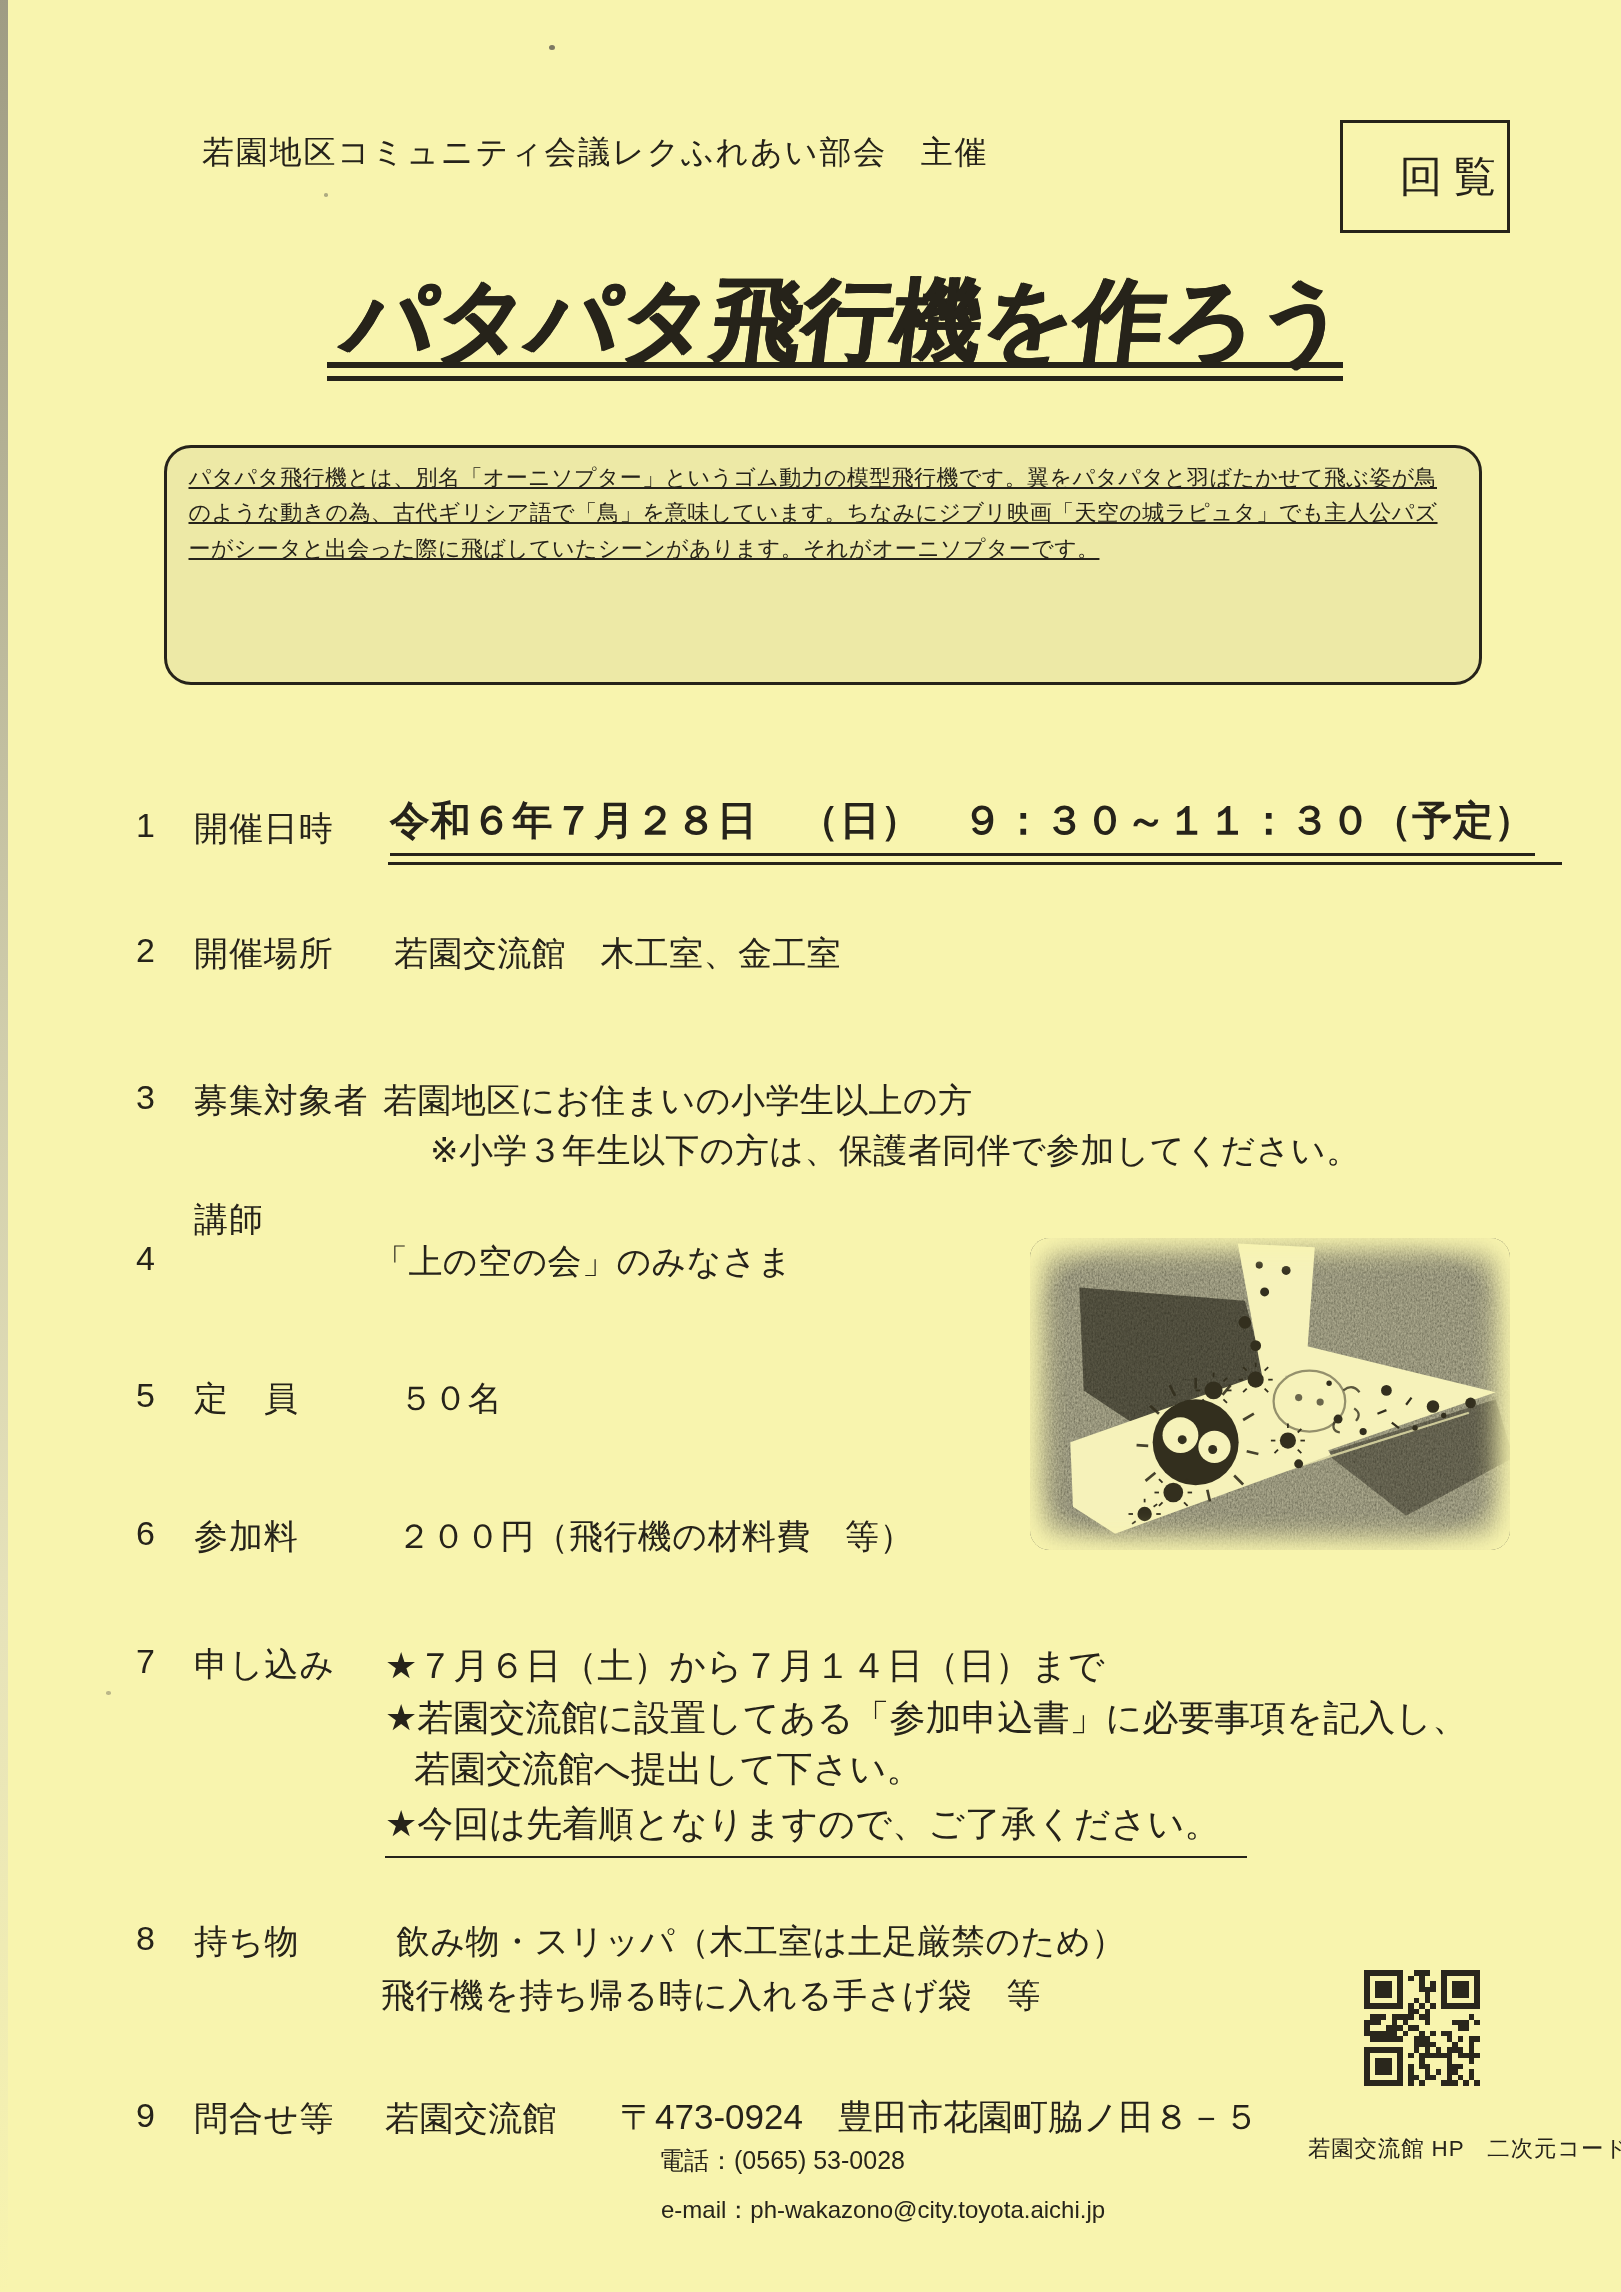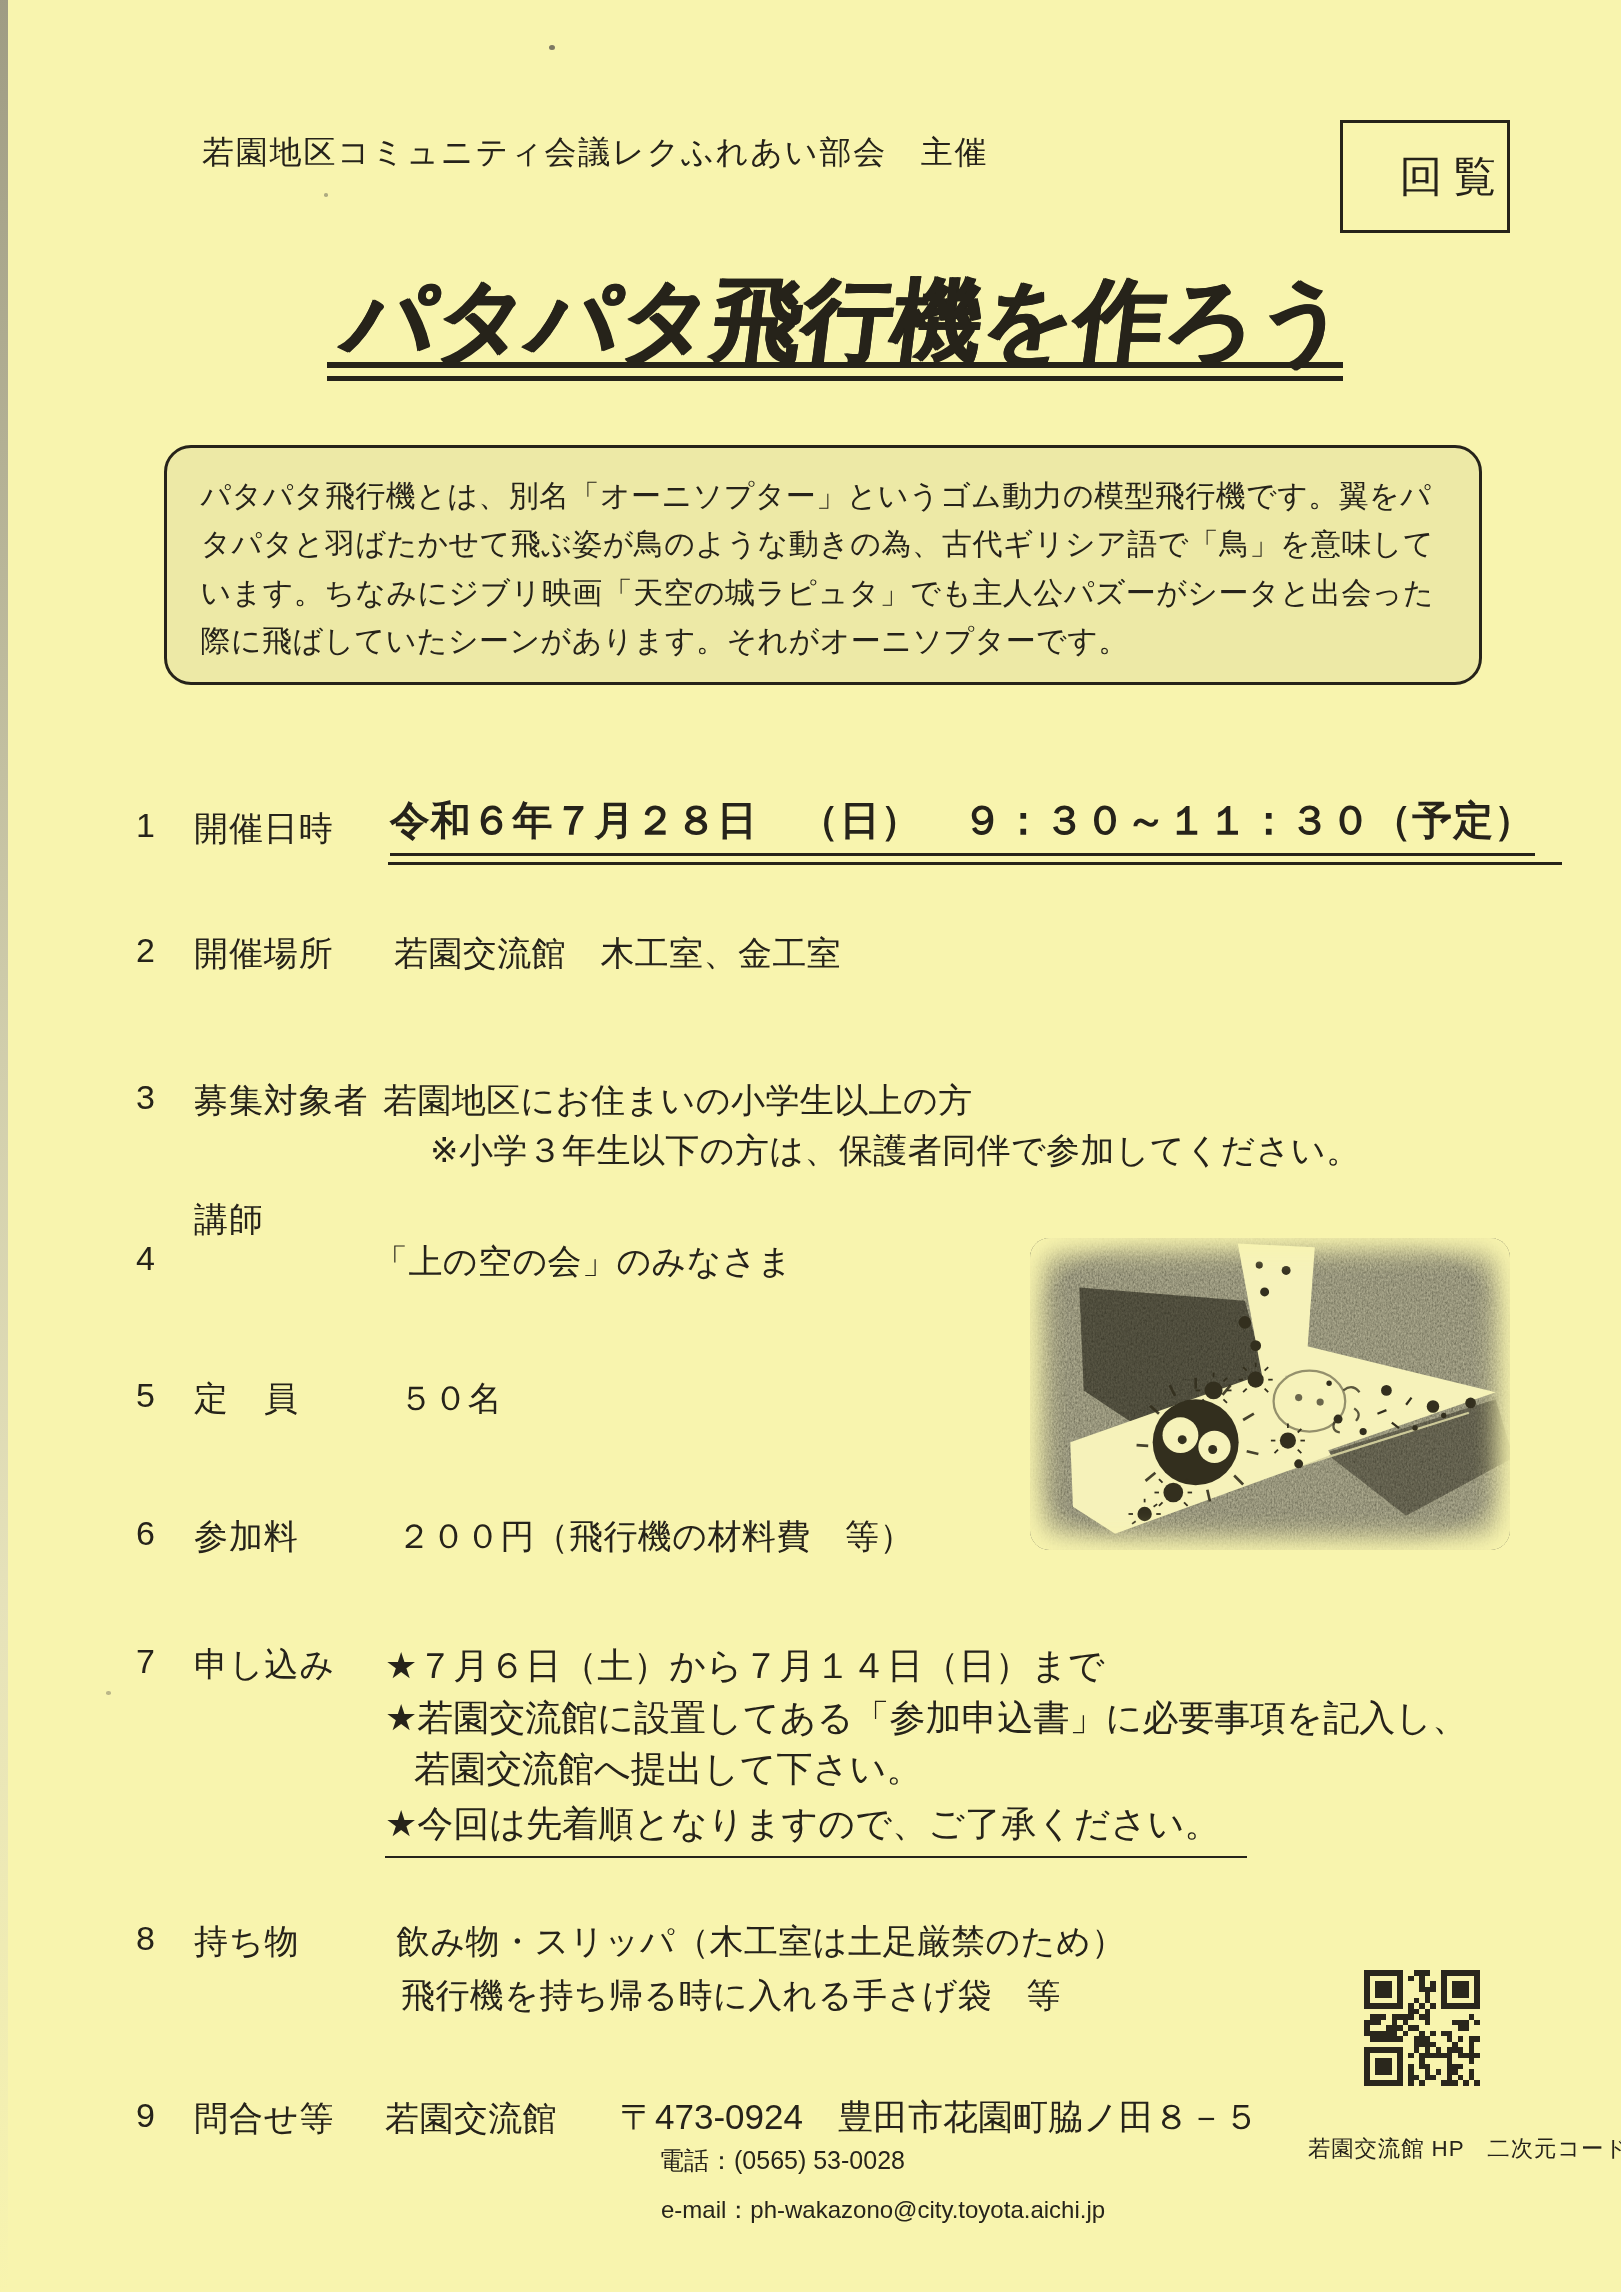--- a/index.html
+++ b/index.html
@@ -36,21 +36,21 @@
   }
   .tl{position:absolute;left:327px;width:1016px;background:var(--ink);}
   .tl1{top:362px;height:6.3px;}
   .tl2{top:376px;height:5.4px;}
   
   .intro{
     position:absolute;left:164px;top:445px;width:1318px;height:240px;
     border:3.6px solid var(--ink);border-radius:27px;box-sizing:border-box;
     padding:11.6px 21.5px;background:rgba(105,100,66,0.07);
   }
-  .intro p{margin:12px;font-size:30px;line-height:1.62;letter-spacing:0.4px;}
+  .intro p{margin:0;font-size:22px;line-height:1.62;letter-spacing:0.4px;text-decoration:underline;}
   
   .u2{display:inline-block;border-bottom:3.6px solid var(--ink);padding:0 27px 6.3px 1.8px;text-align:right;}
   .u2 .in{display:inline-block;border-bottom:3.6px solid var(--ink);padding-bottom:4.5px;}
   .u1{display:inline-block;border-bottom:2.7px solid var(--ink);padding:0 27px 7.2px 0;}
   .big{font-size:40px;font-weight:600;letter-spacing:0.9px;}
   
   .photo{
     position:absolute;left:1030px;top:1238px;width:480px;height:312px;
     border-radius:19.7px;overflow:hidden;
   }
@@ -128,21 +128,21 @@
 <div class="t sm" style="left:385px;top:1642px">★７月６日（土）から７月１４日（日）まで</div>
 <div class="t sm" style="left:385px;top:1694px">★若園交流館に設置してある「参加申込書」に必要事項を記入し、</div>
 <div class="t sm" style="left:414px;top:1745px">若園交流館へ提出して下さい。</div>
 <div class="t sm" style="left:385px;top:1800px">
   <span class="u1">★今回は先着順となりますので、ご了承ください。</span>
 </div>
 
 <div class="t no" style="left:136px;top:1919px">8</div>
 <div class="t lbl" style="left:194px;top:1919px">持ち物</div>
 <div class="t ct" style="left:396px;top:1919px">飲み物・スリッパ（木工室は土足厳禁のため）</div>
-<div class="t ct" style="left:401px;top:1973px">飛行機を持ち帰る時に入れる手さげ袋　等</div>
+<div class="t ct" style="left:381px;top:1973px">飛行機を持ち帰る時に入れる手さげ袋　等</div>
 
 <div class="t no" style="left:136px;top:2096px">9</div>
 <div class="t lbl" style="left:194px;top:2096px">問合せ等</div>
 <div class="t ct" style="left:385px;top:2096px">若園交流館</div>
 <div class="t" style="left:620px;top:2094px;font-size:35px">〒473-0924　豊田市花園町脇ノ田８－５</div>
 <div class="t" style="left:659px;top:2144px;font-size:25px">電話：(0565) 53-0028</div>
 <div class="t" style="left:661px;top:2194px;font-size:24px">e-mail：ph-wakazono@city.toyota.aichi.jp</div>
 
 <div class="photo">
   <svg width="480" height="312" viewBox="0 0 536 348" xmlns="http://www.w3.org/2000/svg">

